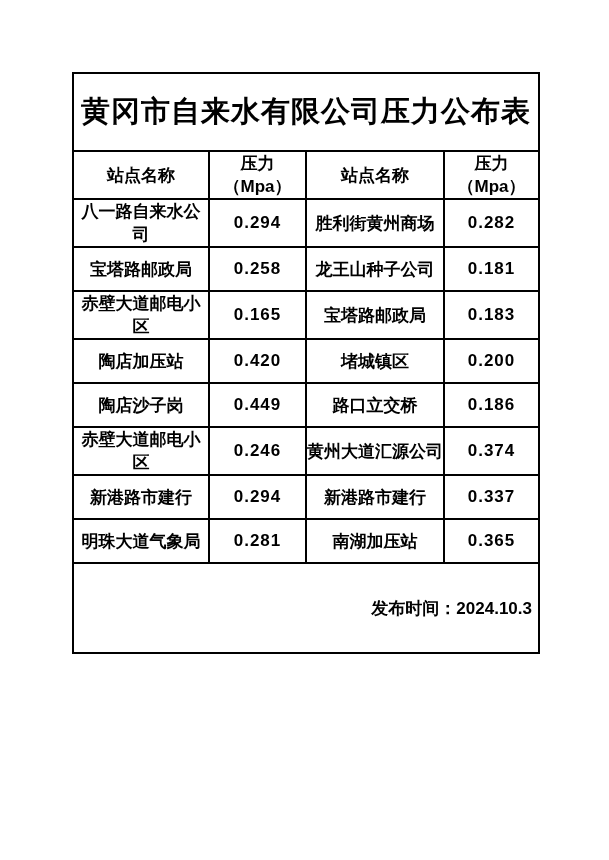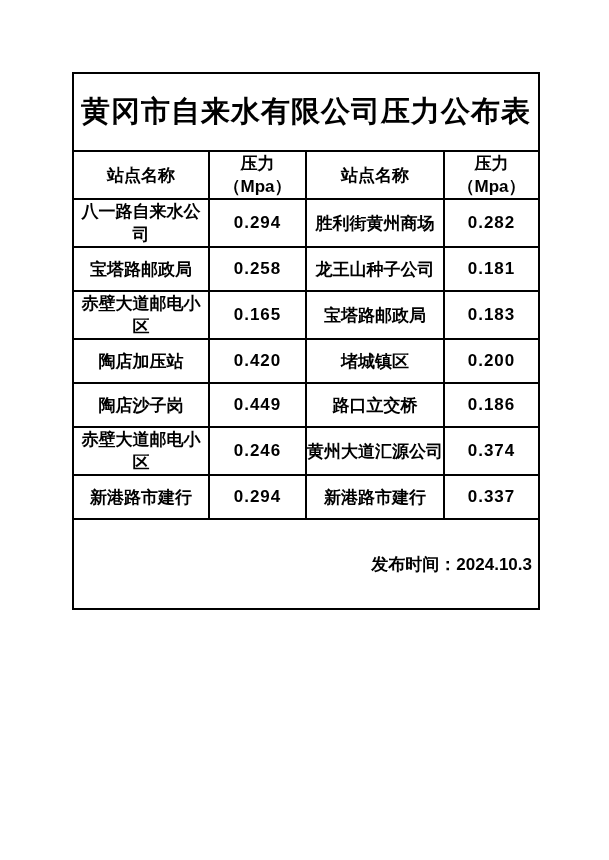--- a/index.html
+++ b/index.html
@@ -124,17 +124,23 @@
         <td class="name-cell">黄州大道汇源公司</td>
         <td class="value-cell">0.374</td>
       </tr>
       <tr>
         <td class="name-cell">新港路市建行</td>
         <td class="value-cell">0.294</td>
         <td class="name-cell">新港路市建行</td>
         <td class="value-cell">0.337</td>
       </tr>
       <tr>
+        <td class="name-cell">明珠大道气象局</td>
+        <td class="value-cell">0.281</td>
+        <td class="name-cell">南湖加压站</td>
+        <td class="value-cell">0.365</td>
+      </tr>
+      <tr>
         <td class="footer-cell" colspan="4">发布时间：2024.10.3</td>
       </tr>
     </tbody>
   </table>
 </div>
 
 </body></html>

